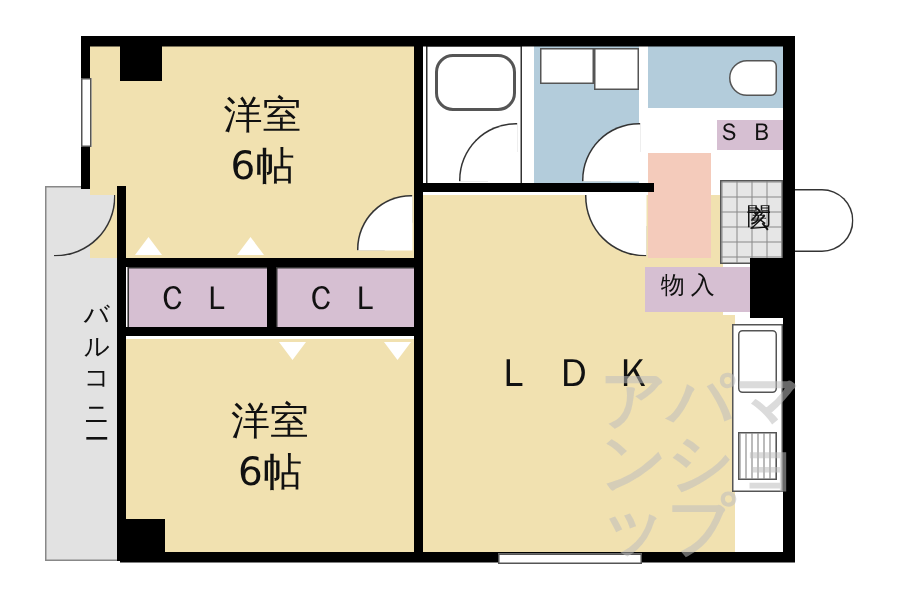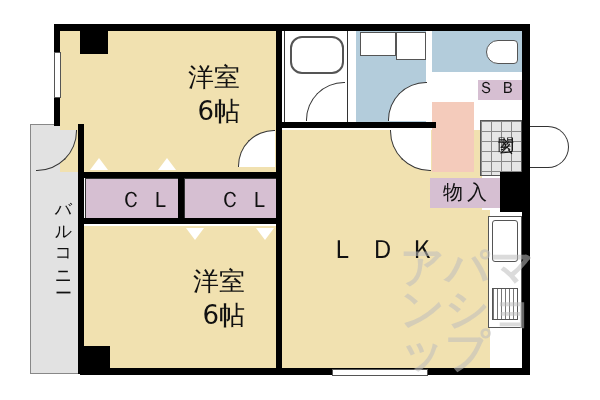--- a/index.html
+++ b/index.html
@@ -1,21 +1,21 @@
 <!DOCTYPE html>
 <html><head>
 <meta charset="utf-8">
 <style>
   html,body{margin:0;padding:0;background:#fff;}
   body{width:600px;height:400px;position:relative;overflow:hidden;font-family:"DejaVu Sans","Liberation Sans",sans-serif;}
   .plan{position:absolute;left:0;top:0;width:600px;height:400px;}
   .abs{position:absolute;}
   .wall{position:absolute;background:#000;}
   .room{position:absolute;}
-  .lbl{position:absolute;text-align:right;color:#111;line-height:1.05;}
+  .lbl{position:absolute;text-align:center;color:#111;line-height:1.05;}
   .big{font-size:26px;}
   .med{font-size:22px;letter-spacing:8px;}
   .sm{font-size:16px;}
   .door{position:absolute;background:#fff;border:1px solid #333;}
   .tri{position:absolute;width:0;height:0;}
   .wm{position:absolute;color:rgba(190,190,190,0.55);font-weight:bold;font-size:44px;line-height:0.95;}
 </style>
 </head>
 <body>
 
@@ -52,21 +52,21 @@
   <div class="room" style="left:432px;top:102px;width:42px;height:70px;background:#f4cbbb;"></div>
 
   <div class="room" style="left:478px;top:80px;width:44px;height:20px;background:#d6bfd2;"></div>
   <div class="lbl" style="left:478px;top:80px;width:44px;font-size:16px;letter-spacing:6px;">ＳＢ</div>
 
   <div class="room" style="left:480px;top:120px;width:40px;height:54px;background:#e6e6e6;border:1px solid #555;
        background-image:linear-gradient(#888 1px,transparent 1px),linear-gradient(90deg,#888 1px,transparent 1px);background-size:10px 10px;"></div>
   <div class="lbl sm" style="left:486px;top:124px;width:28px;writing-mode:vertical-rl;background:#e6e6e6;">玄関</div>
 
   <div class="room" style="left:430px;top:178px;width:70px;height:30px;background:#d6bfd2;"></div>
-  <div class="lbl" style="left:430px;top:182px;width:61px;font-size:20px;letter-spacing:4px;">物入</div>
+  <div class="lbl" style="left:430px;top:182px;width:61px;font-size:16px;letter-spacing:4px;">物入</div>
 
   <div class="abs" style="left:488px;top:216px;width:32px;height:110px;background:#fff;border:1px solid #555;"></div>
   <div class="abs" style="left:492px;top:220px;width:24px;height:40px;border:1px solid #555;border-radius:3px;"></div>
   <div class="abs" style="left:492px;top:288px;width:24px;height:30px;border:1px solid #555;
        background-image:linear-gradient(90deg,#777 1px,transparent 1px);background-size:4px 4px;"></div>
 
   <div class="wall" style="left:54px;top:24px;width:476px;height:7px;"></div>
   <div class="wall" style="left:54px;top:24px;width:6px;height:102px;"></div>
   <div class="wall" style="left:522px;top:24px;width:8px;height:348px;"></div>
   <div class="wall" style="left:80px;top:368px;width:450px;height:7px;"></div>

